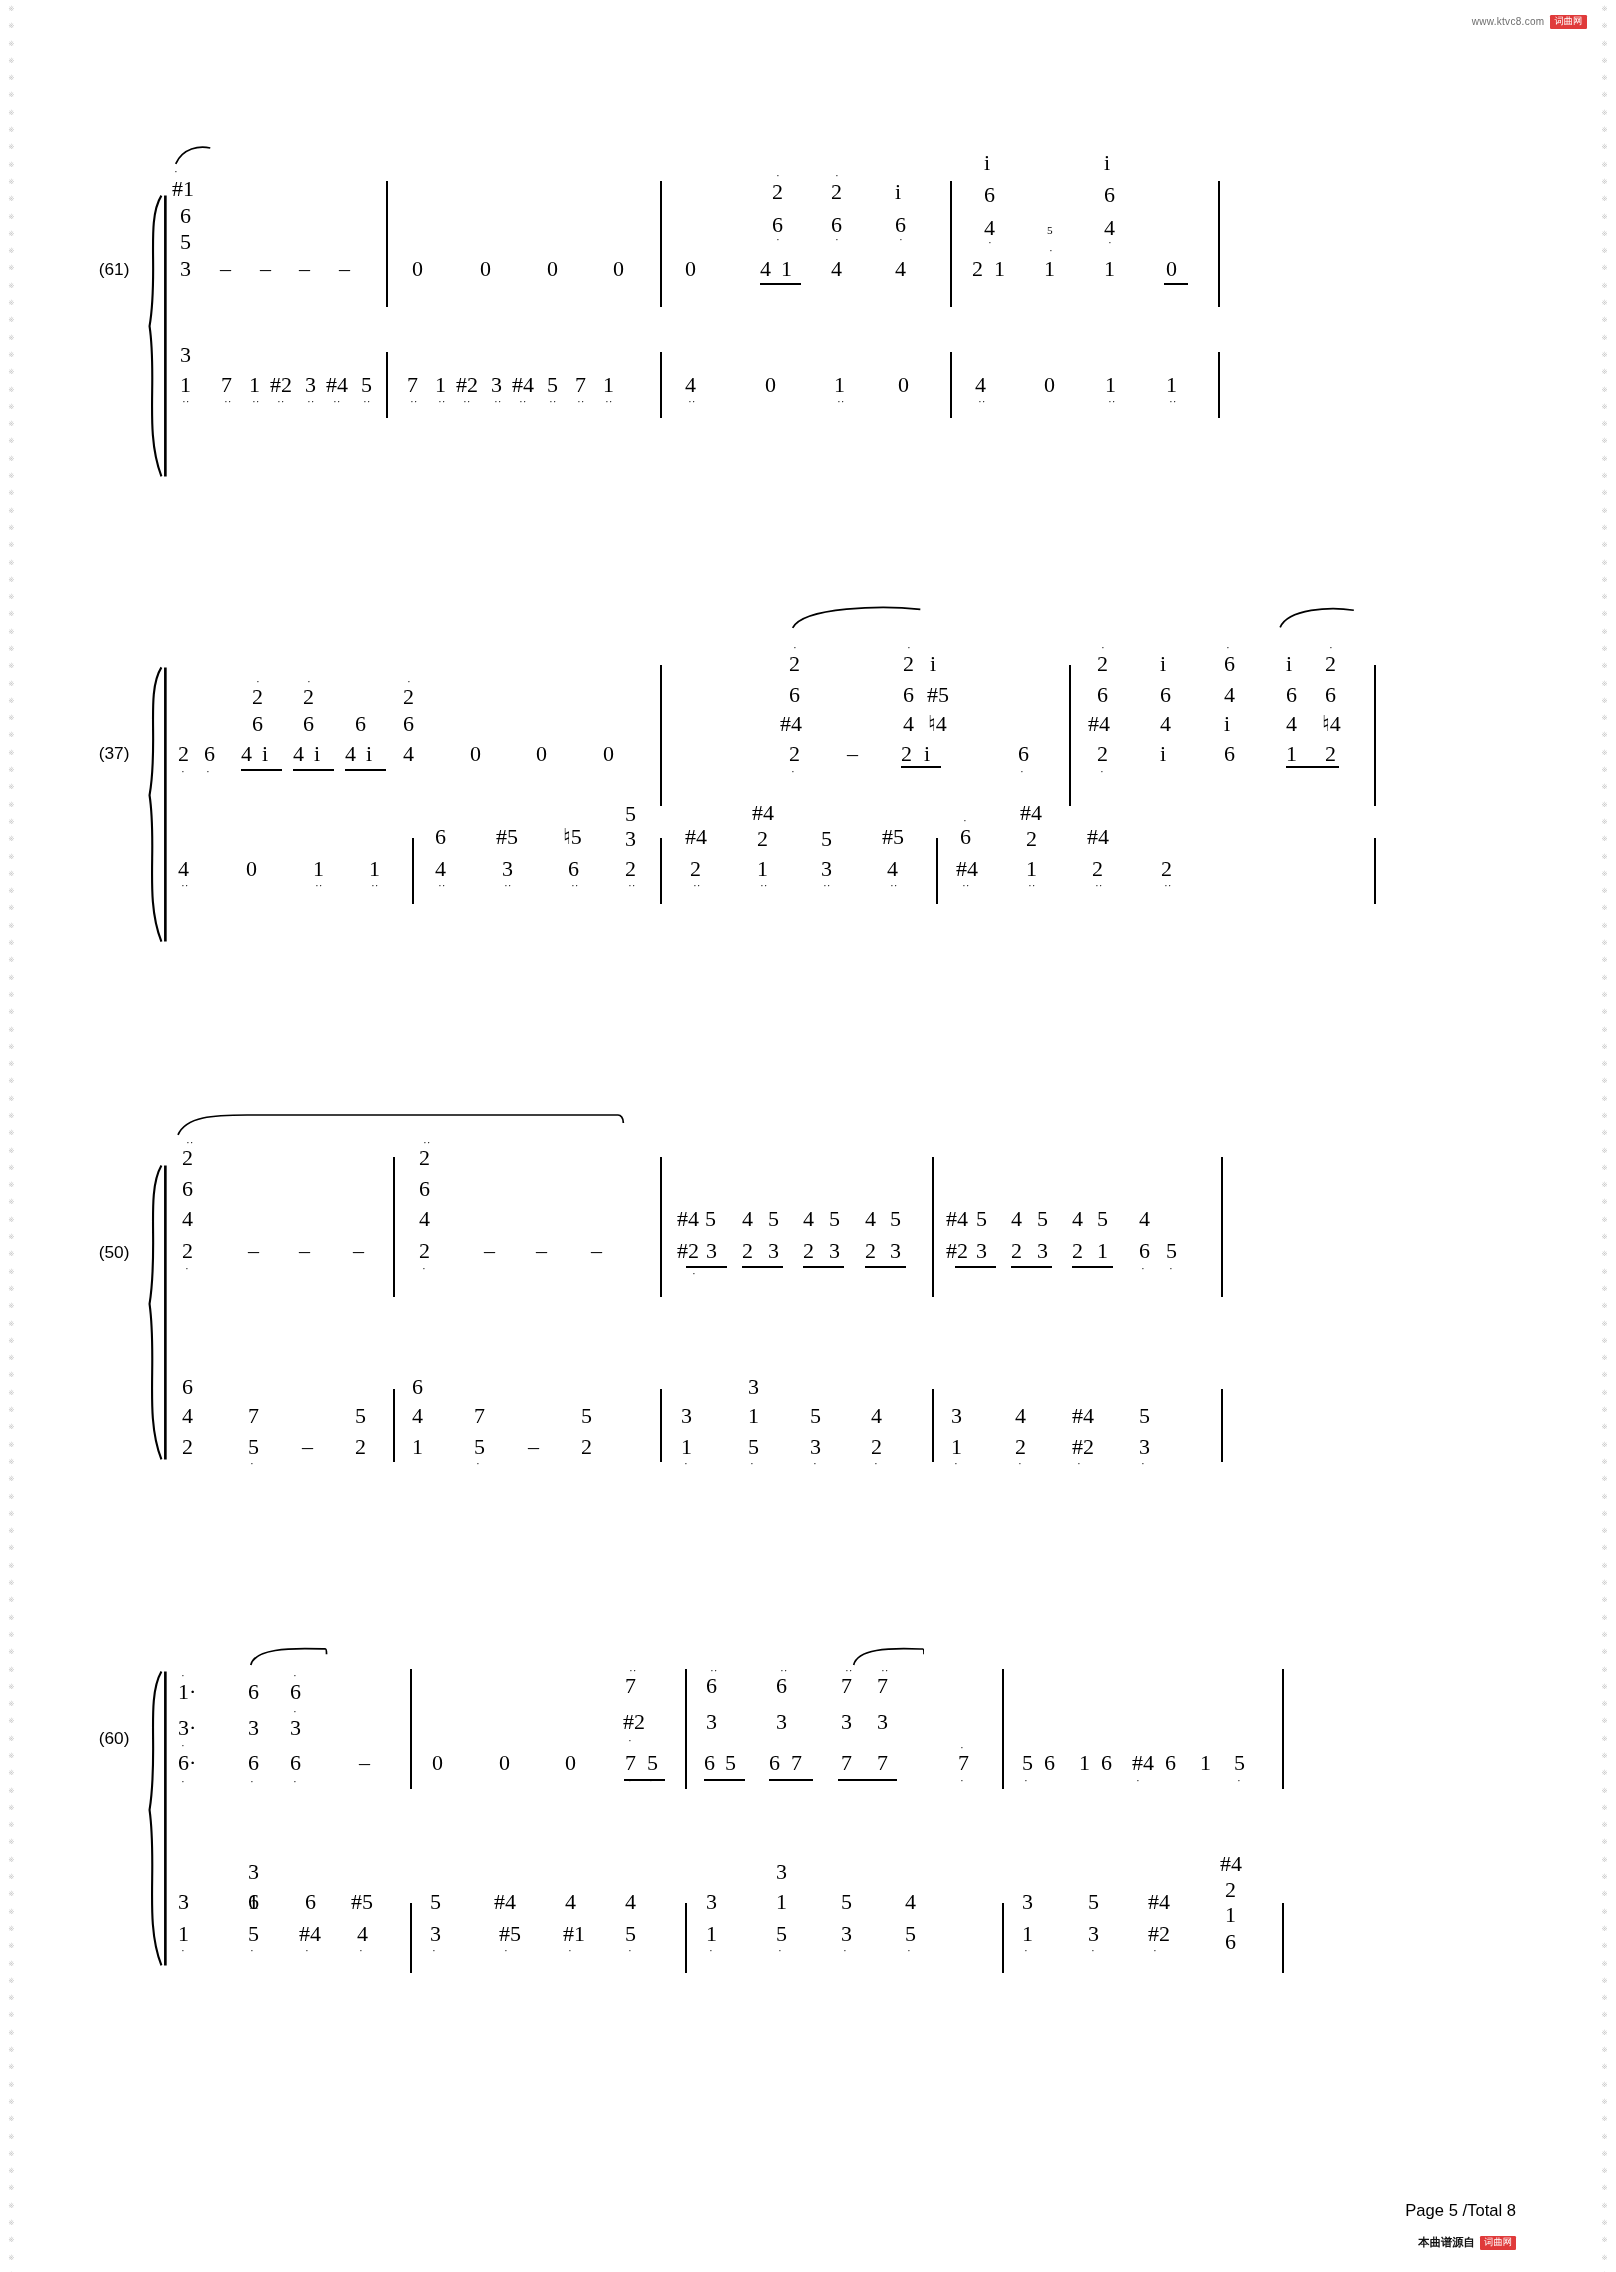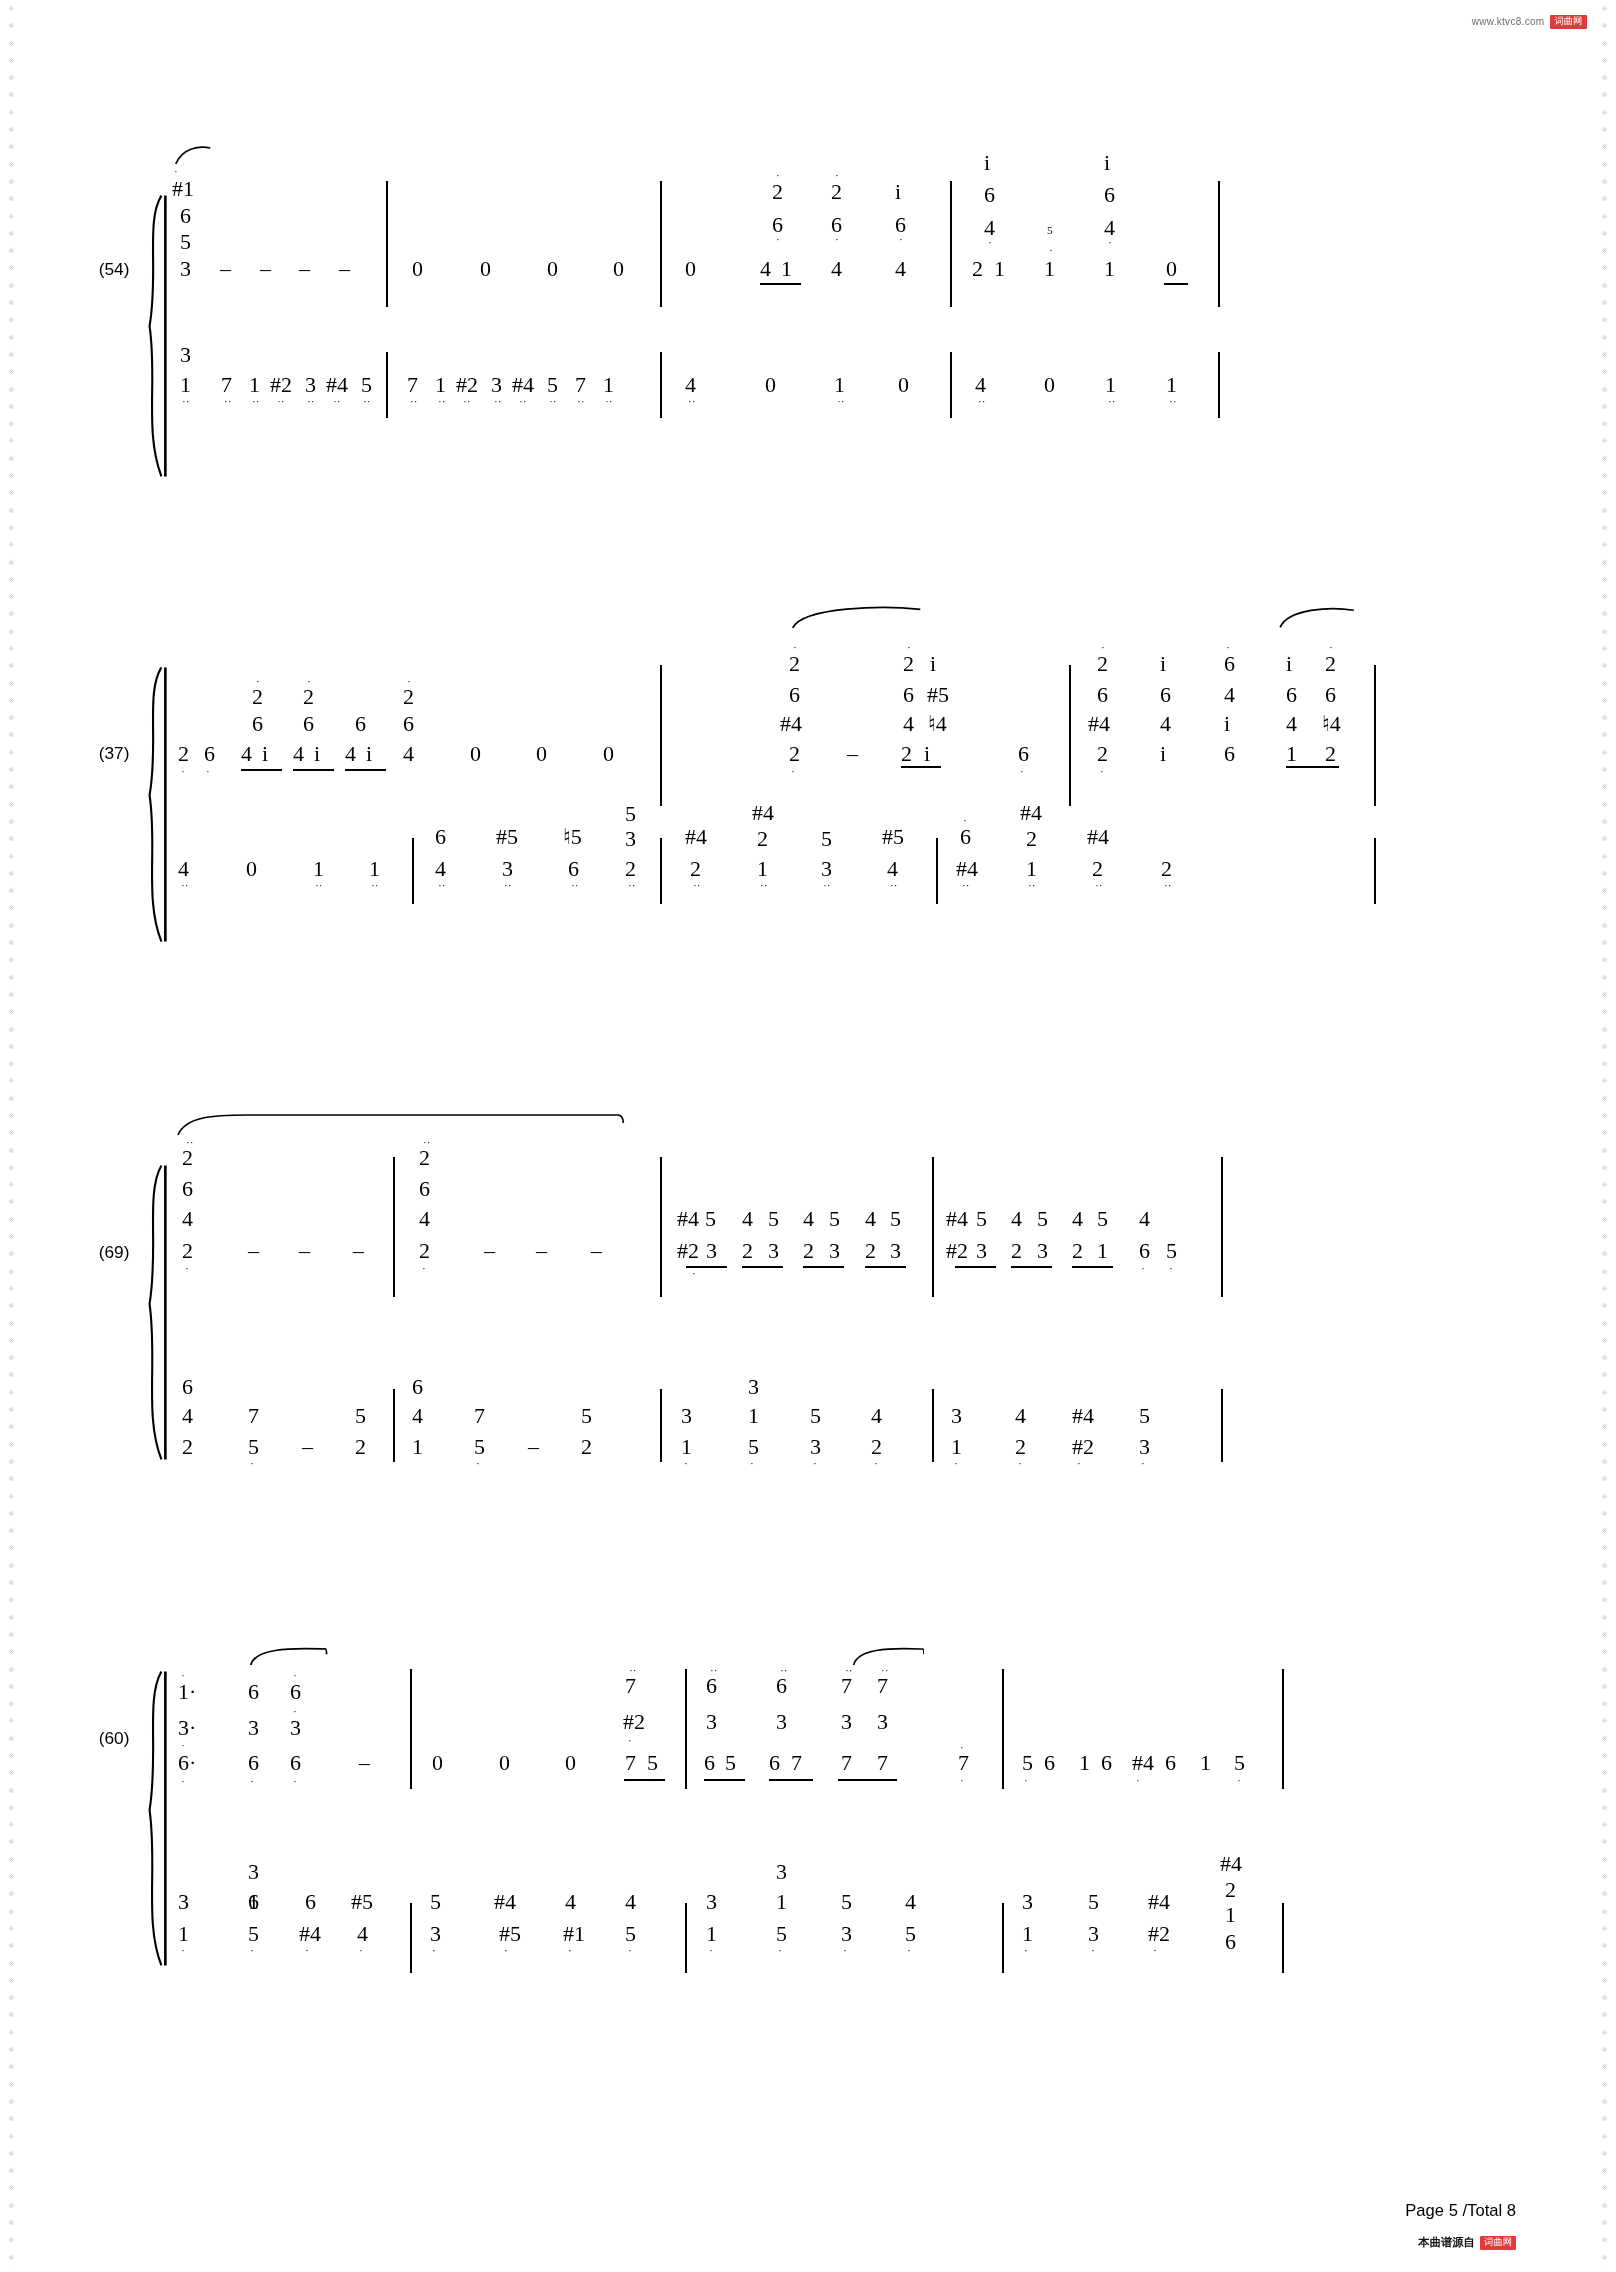--- a/index.html
+++ b/index.html
@@ -426,21 +426,21 @@
 ※
 ※
 ※</div>
 
   <div class="watermark">
     <span class="wm-url">www.ktvc8.com</span>
     <span class="wm-badge">词曲网</span>
   </div>
 
   <div class="system" style="top:153px; height:372px;">
-    <div class="sys-label" style="top:106px;">(54)</div>
+    <div class="sys-label" style="top:106px;">(61)</div>
 
     <div class="brace" style="top:40px;">
       <svg width="29" height="286" viewBox="0 0 44 430">
         <path d="M34 2 C10 40 30 120 16 200 C28 280 8 360 34 428" stroke="#000" stroke-width="3.2" fill="none"></path>
         <line x1="40" y1="2" x2="40" y2="428" stroke="#000" stroke-width="4"></line>
       </svg>
     </div>
 
     <div class="layer">
 
@@ -754,21 +754,21 @@
       <div class="g tiny" style="left:995px; top:255px;">··</div>
 
       <div class="g" style="left:1061px; top:233px;">2</div>
       <div class="g tiny" style="left:1064px; top:255px;">··</div>
 
       <div class="barline" style="left:1274px; top:213px; height:66px;"></div>
     </div>
   </div>
 
   <div class="system" style="top:1110px; height:412px;">
-    <div class="sys-label" style="top:132px;">(69)</div>
+    <div class="sys-label" style="top:132px;">(50)</div>
 
     <div class="brace" style="top:53px;">
       <svg width="29" height="299" viewBox="0 0 44 450">
         <path d="M34 2 C10 44 30 126 16 212 C28 298 8 382 34 448" stroke="#000" stroke-width="3.2" fill="none"></path>
         <line x1="40" y1="2" x2="40" y2="448" stroke="#000" stroke-width="4"></line>
       </svg>
     </div>
 
     <div class="layer">
 

